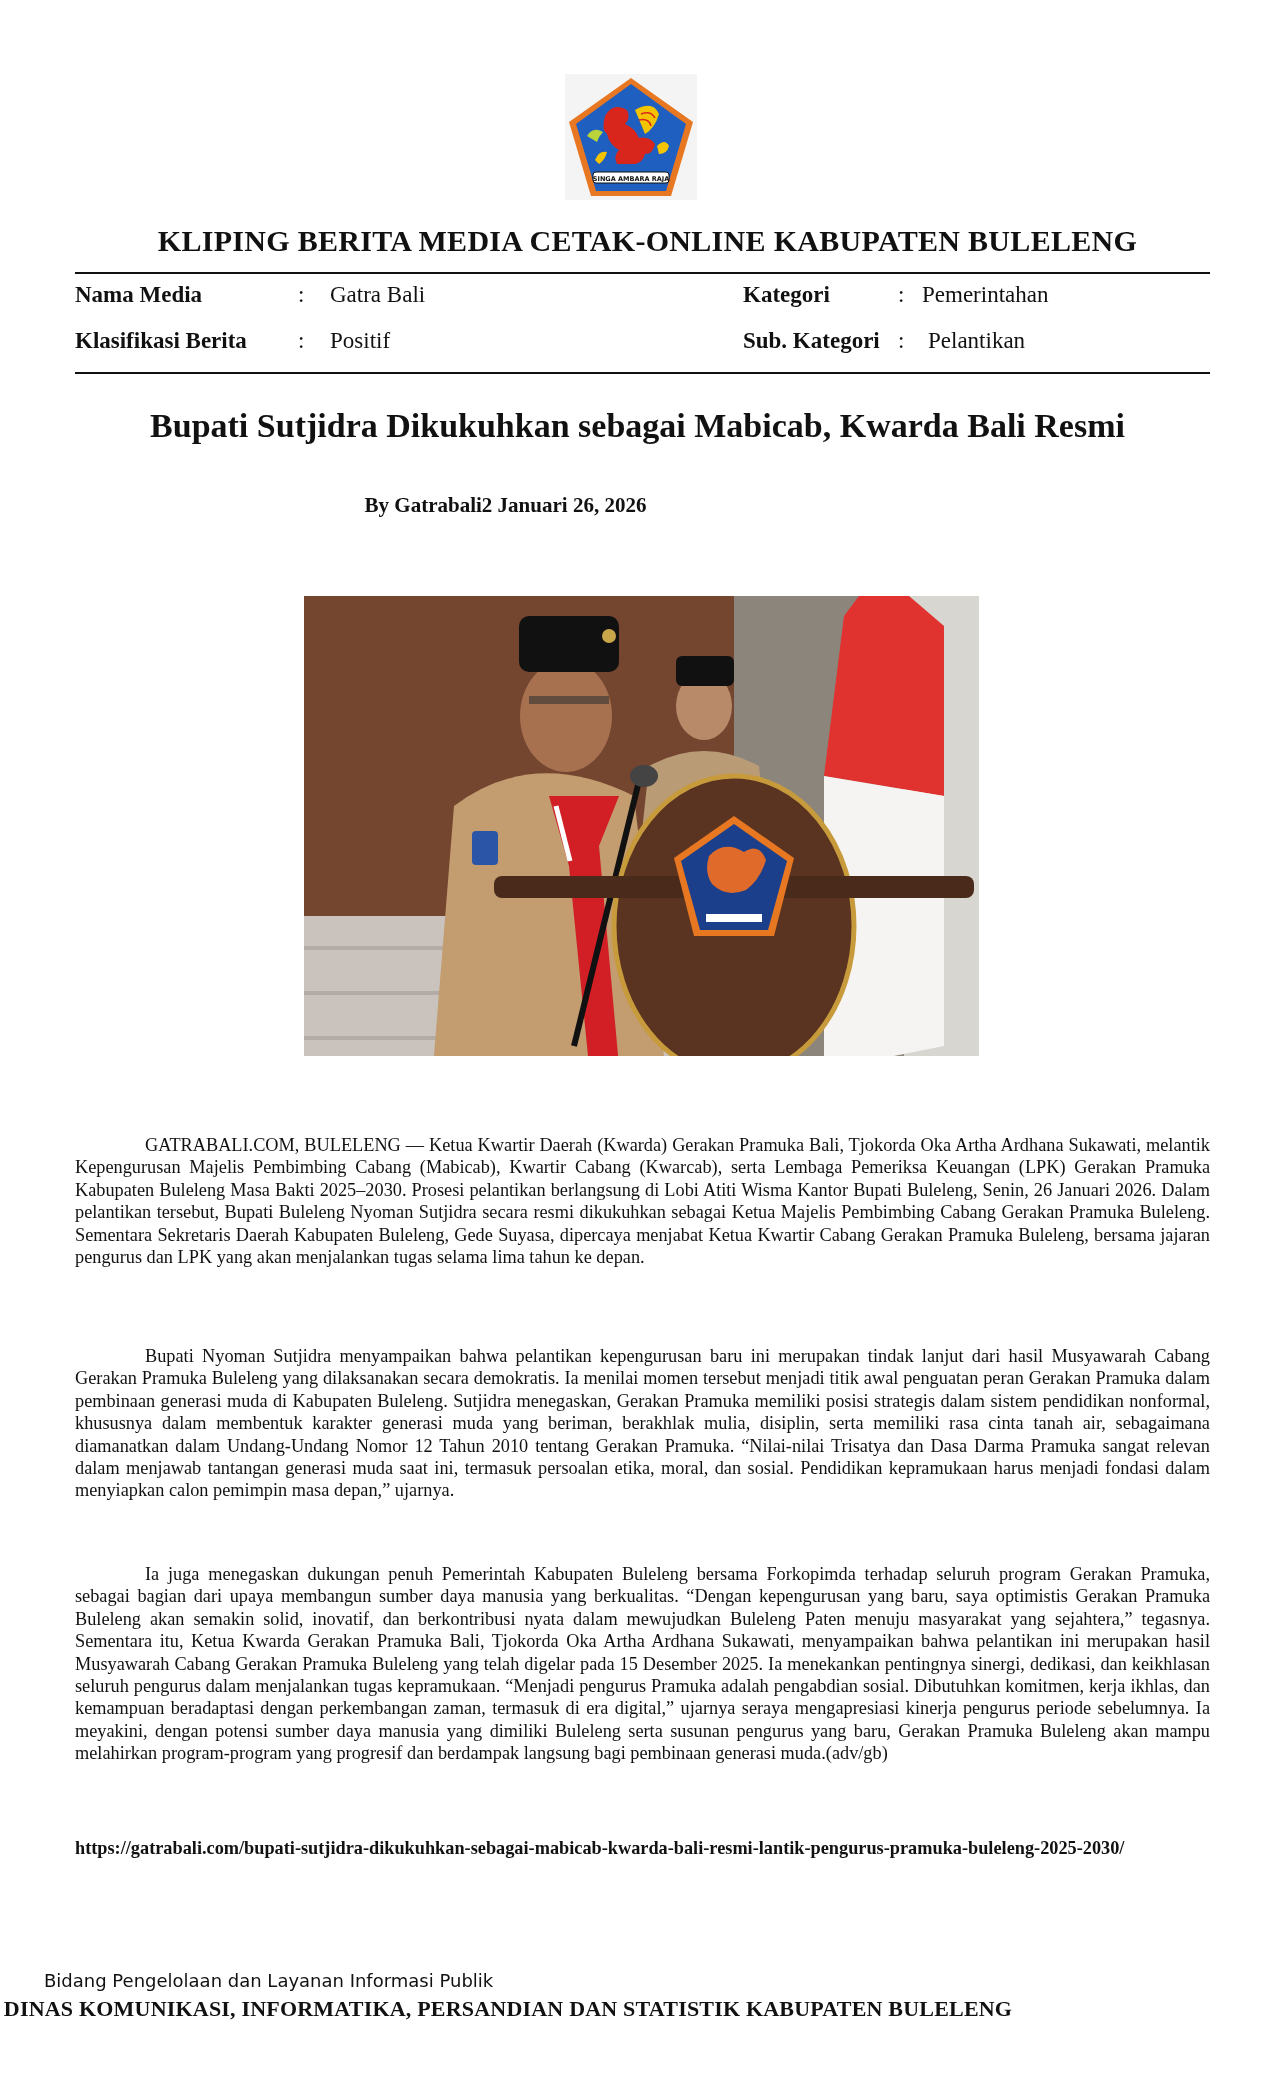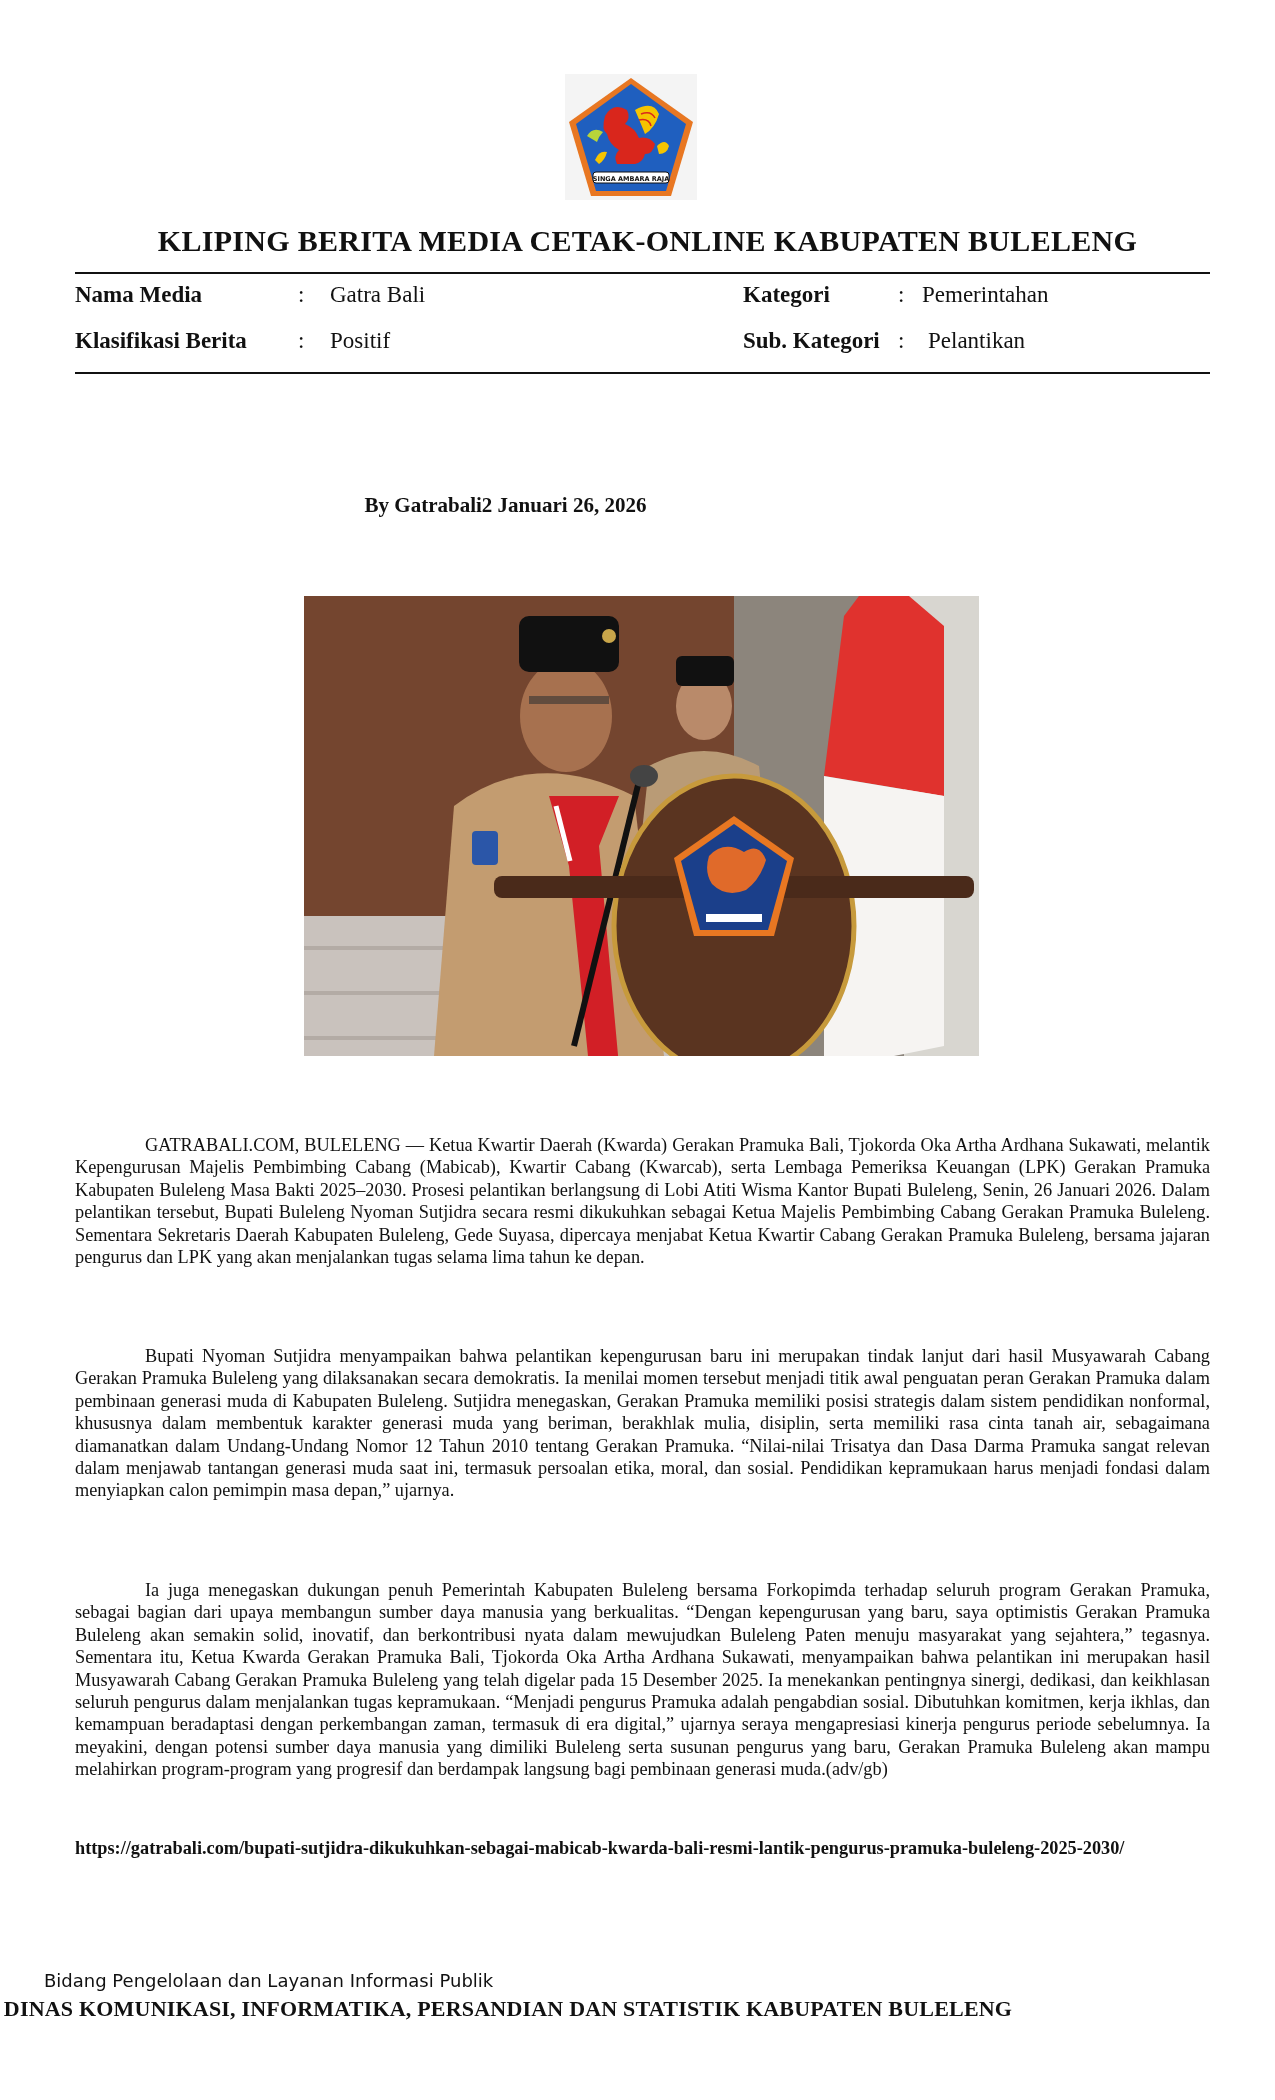--- a/index.html
+++ b/index.html
@@ -61,20 +61,21 @@
   <span class="meta-colon" style="left:223px;">:</span>
   <span class="meta-value" style="left:255px;">Positif</span>
   <span class="meta-label" style="left:668px;">Sub. Kategori</span>
   <span class="meta-colon" style="left:823px;">:</span>
   <span class="meta-value" style="left:853px;">Pelantikan</span>
 </div>
 
 <div class="rule" style="top:372px;"></div>
 
 <div class="headline">
+  <div>Bupati Sutjidra Dikukuhkan sebagai Mabicab, Kwarda Bali Resmi</div>
 </div>
 <div class="byline">By Gatrabali2 Januari 26, 2026</div>
 
 <div class="photo" title="Official in scout uniform speaking at podium with Buleleng emblem, Indonesian flag in background">
   <svg viewBox="0 0 675 460" width="675" height="460">
 
     <rect x="0" y="0" width="675" height="460" fill="#6b3f2c"></rect>
     <rect x="0" y="0" width="675" height="320" fill="#74452f"></rect>
 
     <rect x="0" y="320" width="675" height="140" fill="#c9c2bd"></rect>
@@ -116,20 +117,20 @@
     <rect x="402" y="318" width="56" height="8" fill="#ffffff"></rect>
   </svg>
 </div>
 
 <div class="body-text" style="top:1128px;margin-top:6px;">
   <p>GATRABALI.COM, BULELENG — Ketua Kwartir Daerah (Kwarda) Gerakan Pramuka Bali, Tjokorda Oka Artha Ardhana Sukawati, melantik Kepengurusan Majelis Pembimbing Cabang (Mabicab), Kwartir Cabang (Kwarcab), serta Lembaga Pemeriksa Keuangan (LPK) Gerakan Pramuka Kabupaten Buleleng Masa Bakti 2025–2030. Prosesi pelantikan berlangsung di Lobi Atiti Wisma Kantor Bupati Buleleng, Senin, 26 Januari 2026. Dalam pelantikan tersebut, Bupati Buleleng Nyoman Sutjidra secara resmi dikukuhkan sebagai Ketua Majelis Pembimbing Cabang Gerakan Pramuka Buleleng. Sementara Sekretaris Daerah Kabupaten Buleleng, Gede Suyasa, dipercaya menjabat Ketua Kwartir Cabang Gerakan Pramuka Buleleng, bersama jajaran pengurus dan LPK yang akan menjalankan tugas selama lima tahun ke depan.</p>
 </div>
 <div class="body-text" style="top:1345px;">
   <p>Bupati Nyoman Sutjidra menyampaikan bahwa pelantikan kepengurusan baru ini merupakan tindak lanjut dari hasil Musyawarah Cabang Gerakan Pramuka Buleleng yang dilaksanakan secara demokratis. Ia menilai momen tersebut menjadi titik awal penguatan peran Gerakan Pramuka dalam pembinaan generasi muda di Kabupaten Buleleng. Sutjidra menegaskan, Gerakan Pramuka memiliki posisi strategis dalam sistem pendidikan nonformal, khususnya dalam membentuk karakter generasi muda yang beriman, berakhlak mulia, disiplin, serta memiliki rasa cinta tanah air, sebagaimana diamanatkan dalam Undang-Undang Nomor 12 Tahun 2010 tentang Gerakan Pramuka. “Nilai-nilai Trisatya dan Dasa Darma Pramuka sangat relevan dalam menjawab tantangan generasi muda saat ini, termasuk persoalan etika, moral, dan sosial. Pendidikan kepramukaan harus menjadi fondasi dalam menyiapkan calon pemimpin masa depan,” ujarnya.</p>
 </div>
-<div class="body-text" style="top:1563px;margin-top:16px;">
+<div class="body-text" style="top:1563px;">
   <p>Ia juga menegaskan dukungan penuh Pemerintah Kabupaten Buleleng bersama Forkopimda terhadap seluruh program Gerakan Pramuka, sebagai bagian dari upaya membangun sumber daya manusia yang berkualitas. “Dengan kepengurusan yang baru, saya optimistis Gerakan Pramuka Buleleng akan semakin solid, inovatif, dan berkontribusi nyata dalam mewujudkan Buleleng Paten menuju masyarakat yang sejahtera,” tegasnya. Sementara itu, Ketua Kwarda Gerakan Pramuka Bali, Tjokorda Oka Artha Ardhana Sukawati, menyampaikan bahwa pelantikan ini merupakan hasil Musyawarah Cabang Gerakan Pramuka Buleleng yang telah digelar pada 15 Desember 2025. Ia menekankan pentingnya sinergi, dedikasi, dan keikhlasan seluruh pengurus dalam menjalankan tugas kepramukaan. “Menjadi pengurus Pramuka adalah pengabdian sosial. Dibutuhkan komitmen, kerja ikhlas, dan kemampuan beradaptasi dengan perkembangan zaman, termasuk di era digital,” ujarnya seraya mengapresiasi kinerja pengurus periode sebelumnya. Ia meyakini, dengan potensi sumber daya manusia yang dimiliki Buleleng serta susunan pengurus yang baru, Gerakan Pramuka Buleleng akan mampu melahirkan program-program yang progresif dan berdampak langsung bagi pembinaan generasi muda.(adv/gb)</p>
 </div>
 
 <div class="source-url">https://gatrabali.com/bupati-sutjidra-dikukuhkan-sebagai-mabicab-kwarda-bali-resmi-lantik-pengurus-pramuka-buleleng-2025-2030/</div>
 
 <div class="footer-sub">Bidang Pengelolaan dan Layanan Informasi Publik</div>
 <div class="footer-main">DINAS KOMUNIKASI, INFORMATIKA, PERSANDIAN DAN STATISTIK KABUPATEN BULELENG</div>
 
 </body></html>

